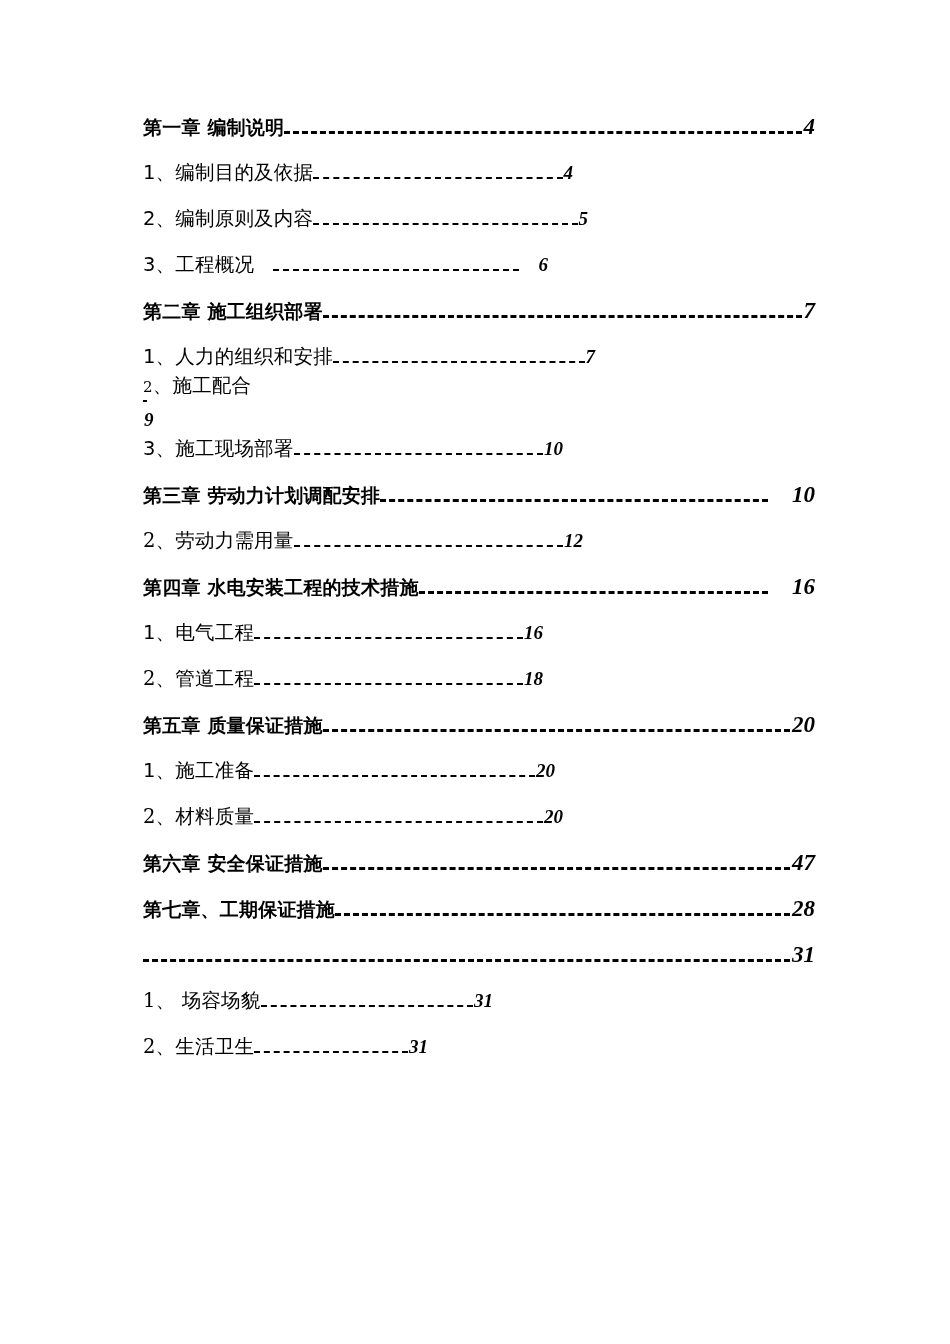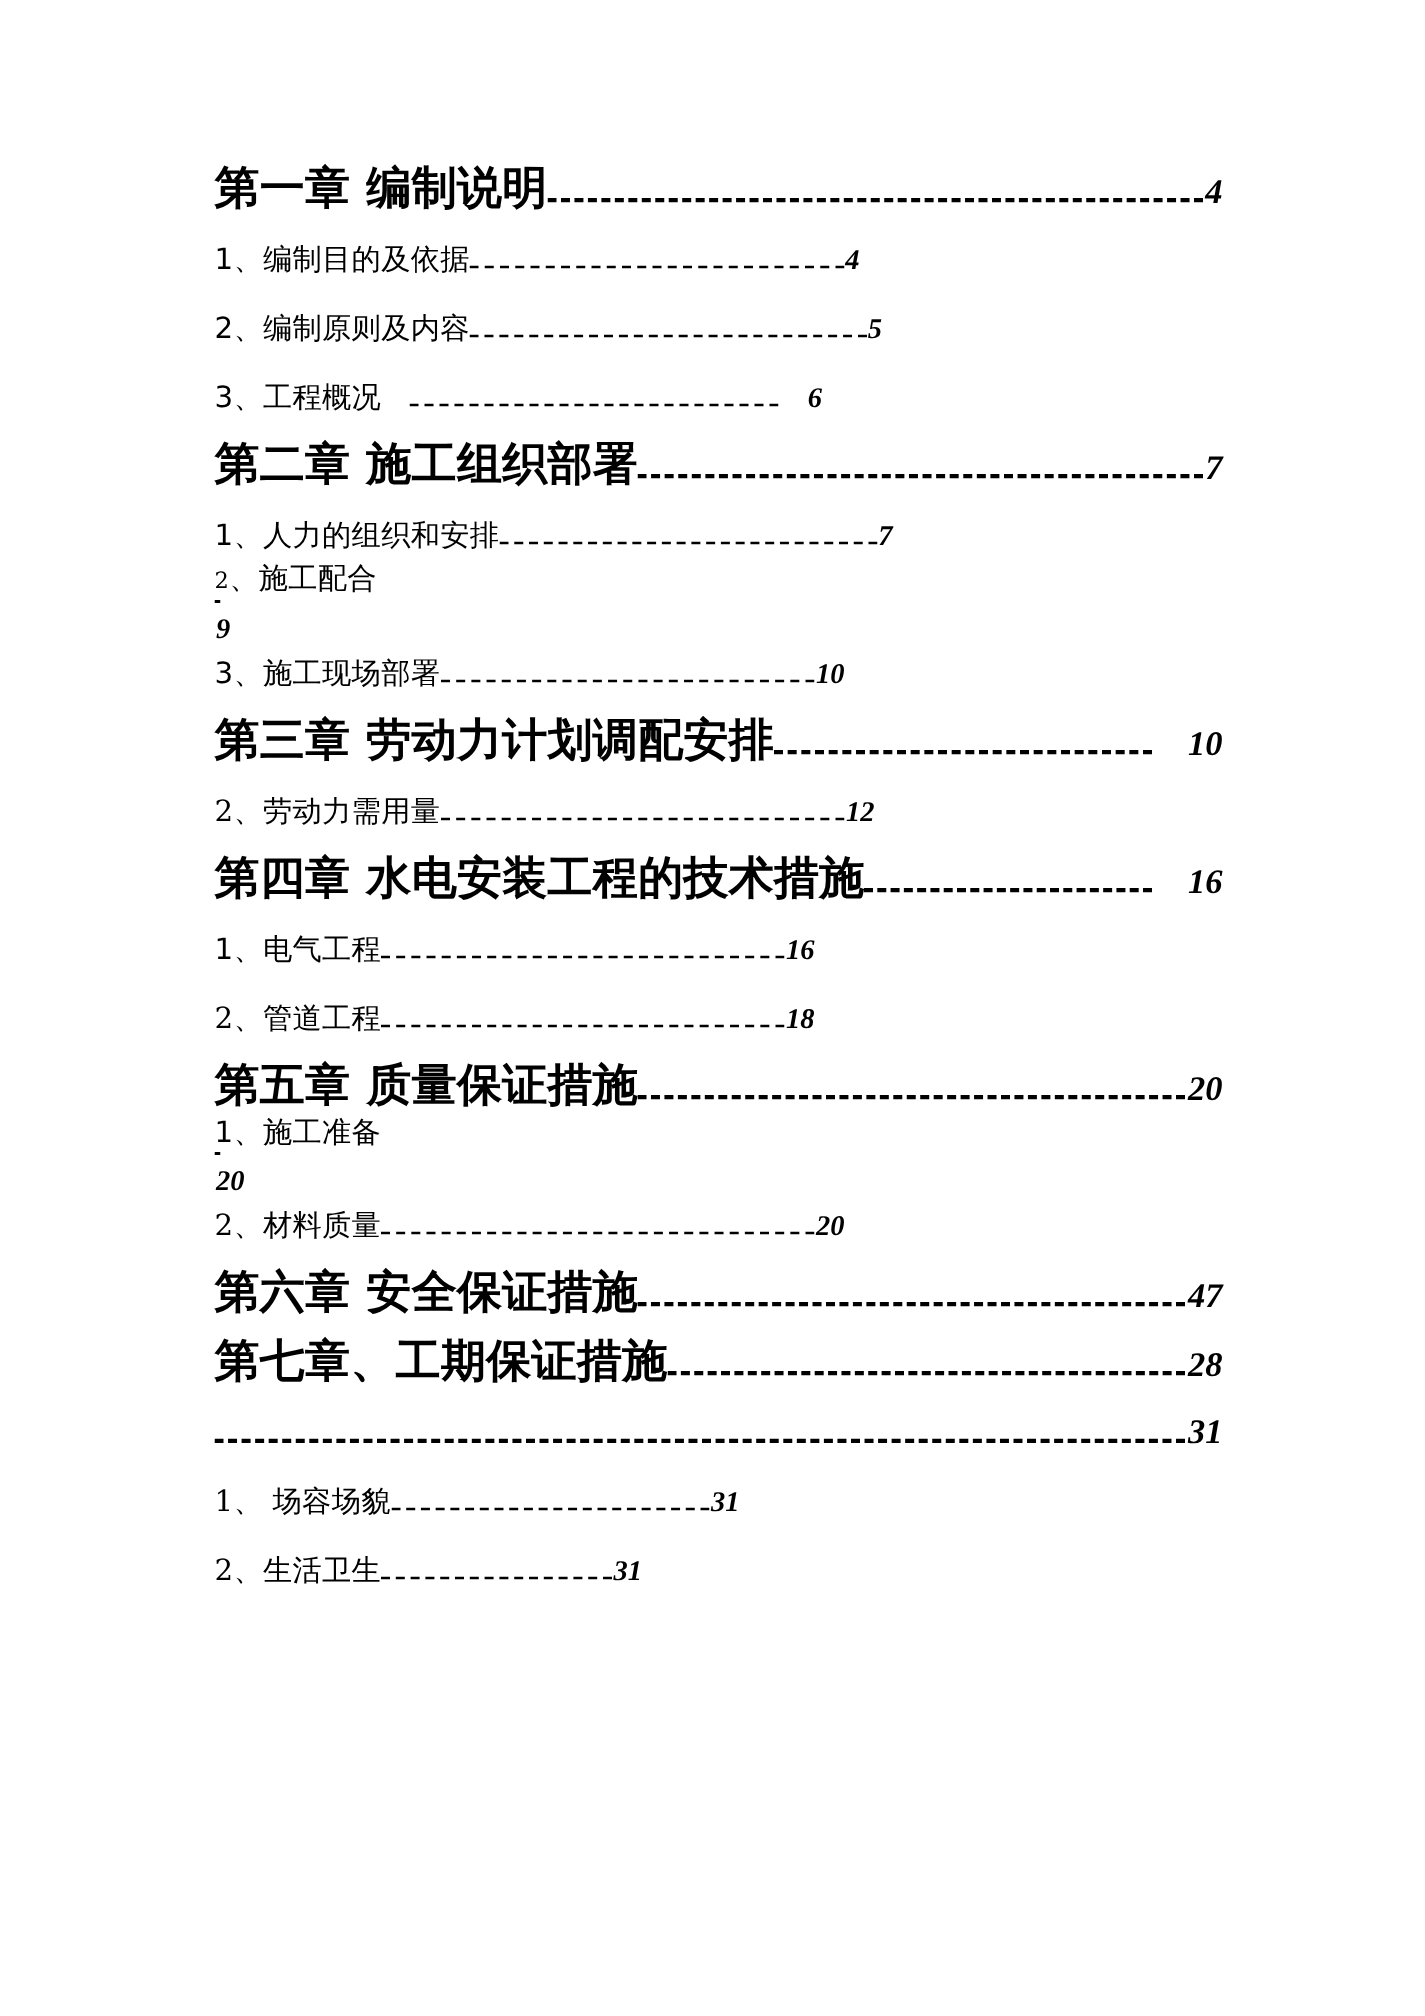--- a/index.html
+++ b/index.html
@@ -72,21 +72,21 @@
   }
 
   
   .chapter {
     height: 46px;
     align-items: center;
   }
   .chapter .label {
     font-family: "DejaVu Sans", "Liberation Sans", sans-serif;
     font-weight: bold;
-    font-size: 30px;
+    font-size: 19px;
     line-height: 30px;
   }
   .chapter .leader {
     height: 3px;
     margin: 0 0 7px 0;
   }
   .chapter .leader::before {
     border-top-width: 3px;
     border-top-style: dashed;
   }
@@ -131,21 +131,21 @@
   
   .sub .num-small { font-size: 15px; }
 
   
   .w-430 { width: 430px; }
   .w-445 { width: 445px; }
   .w-405 { width: 405px; gap: 19px; }
   .w-452 { width: 452px; }
   .w-415 { width: 415px; flex-direction: column; }
   .w-440 { width: 440px; }
-  .w-412 { width: 412px; flex-direction: column; }
+  .w-412 { width: 412px; }
   .w-400 { width: 400px; }
   .w-420 { width: 420px; justify-content: flex-end; }
   .w-350 { width: 350px; }
   .w-285 { width: 285px; }
   .w-full { width: 672px; }
 </style>
 </head>
 <body>
 
 <div id="page">

